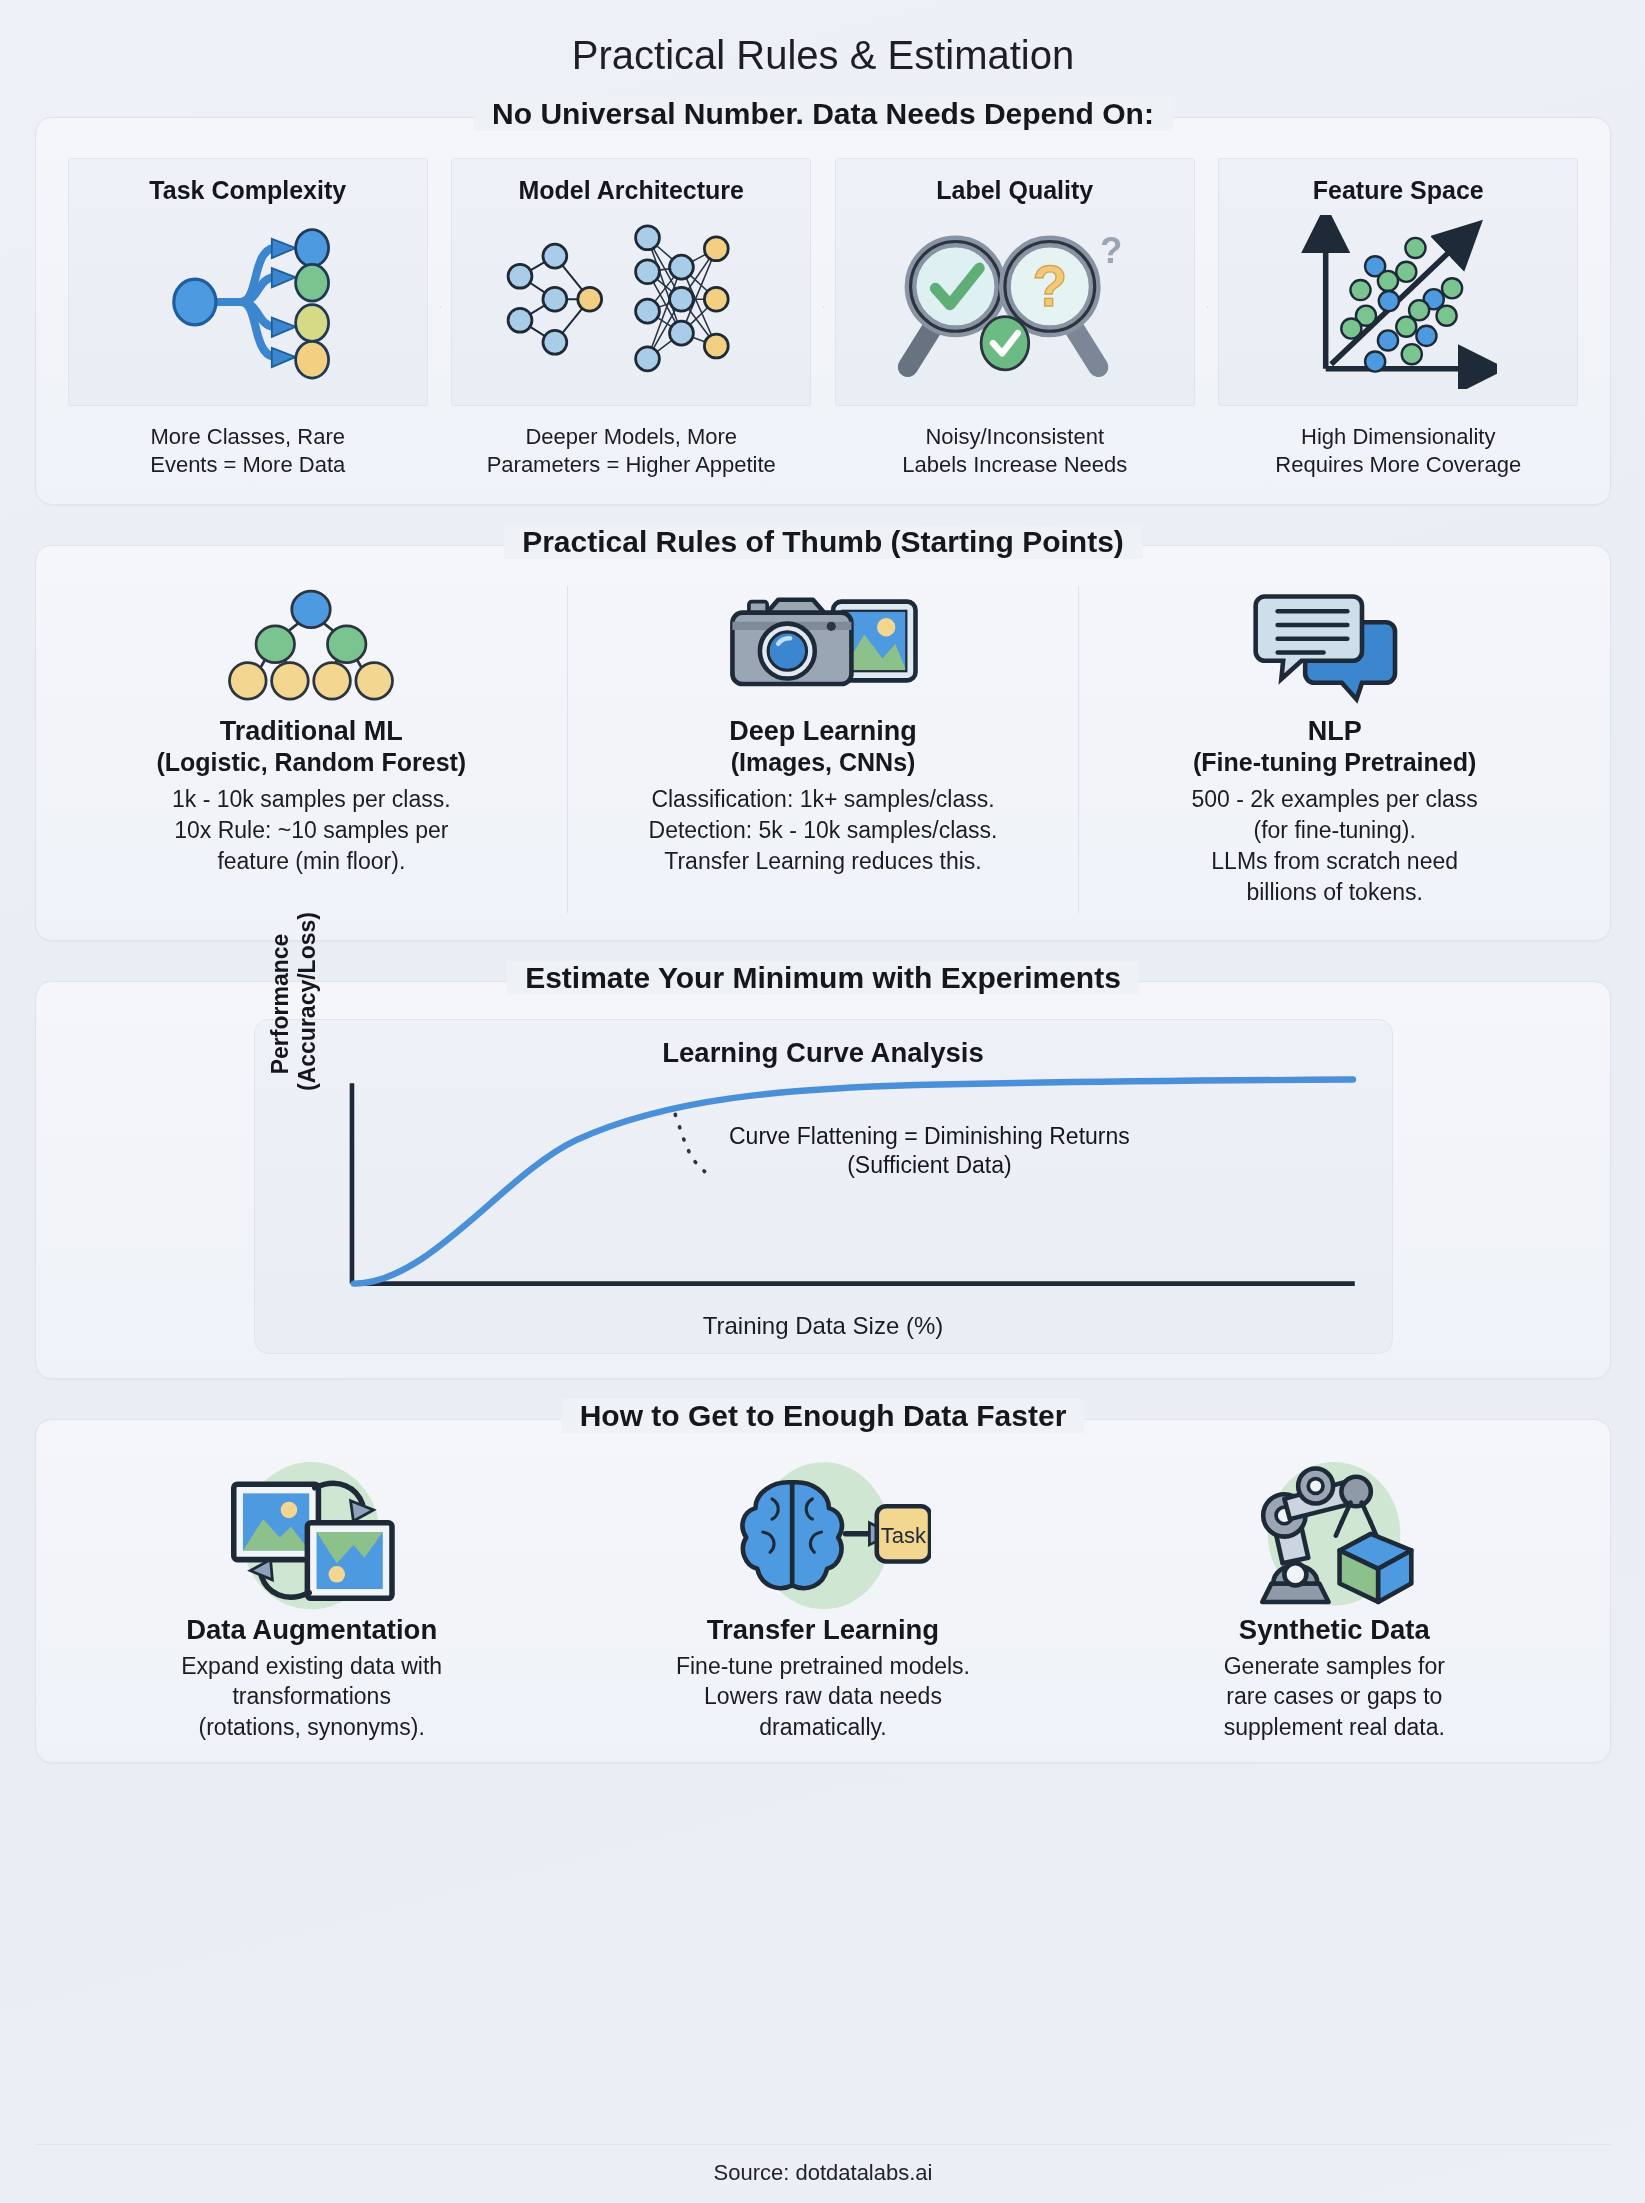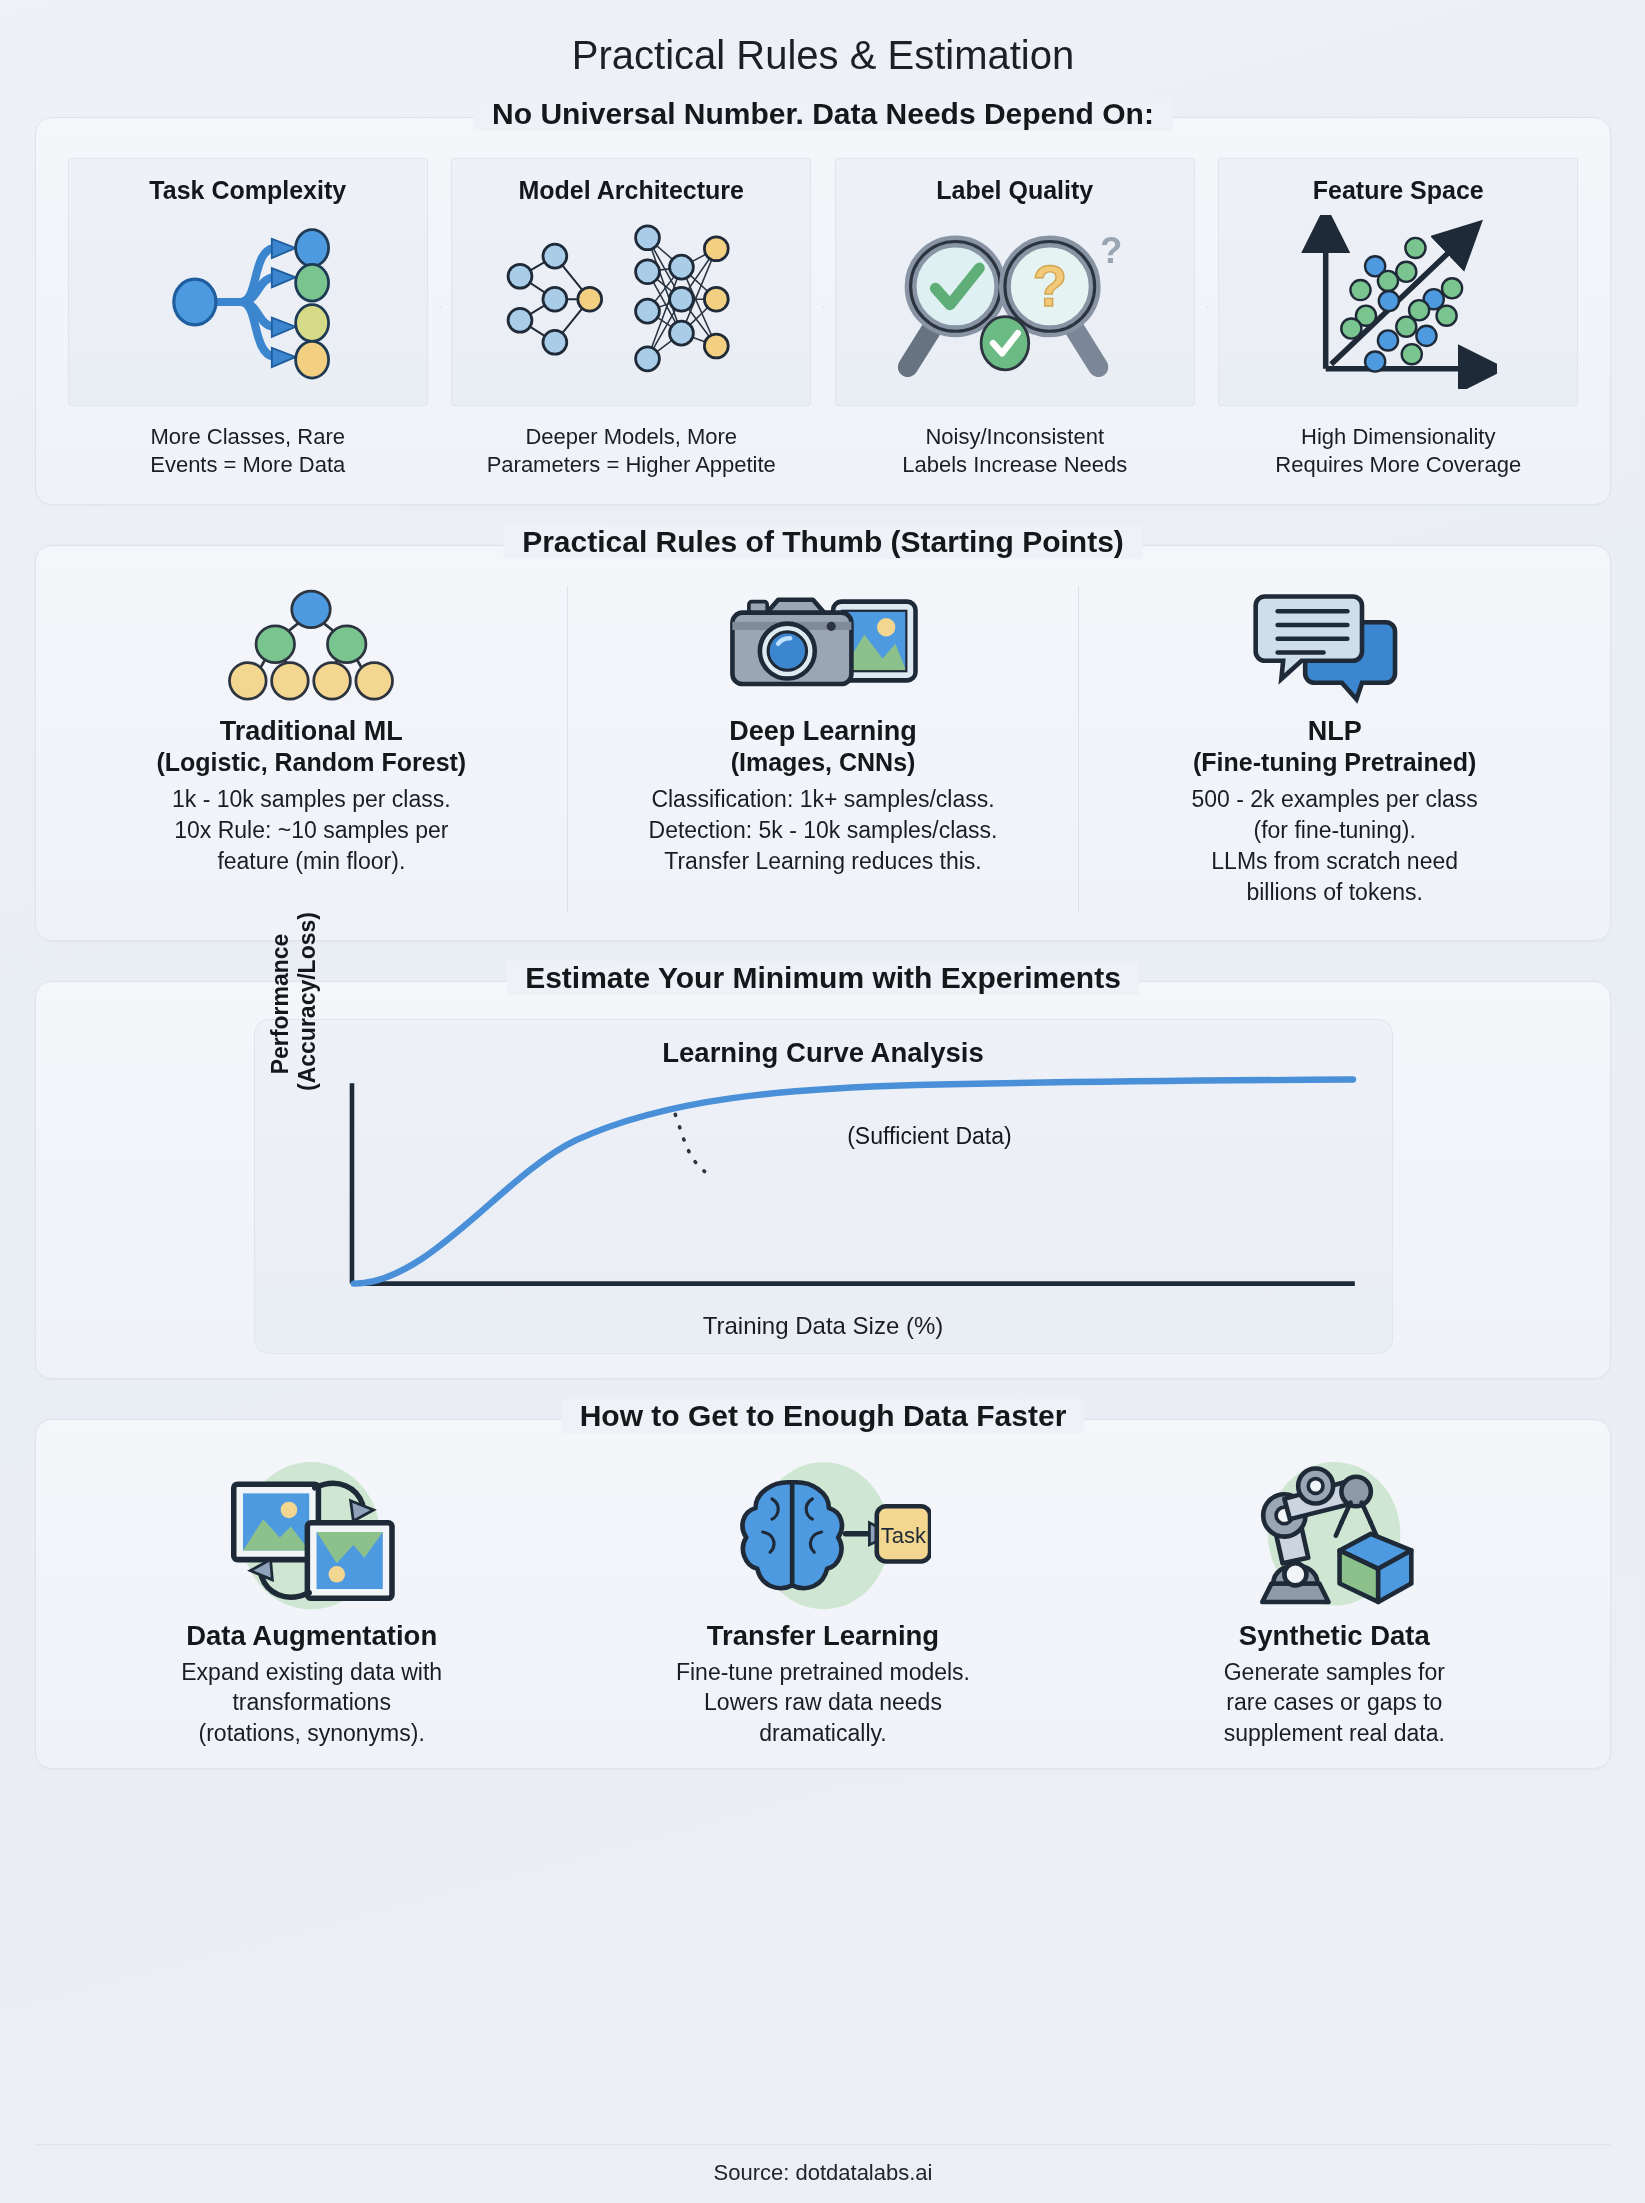--- a/index.html
+++ b/index.html
@@ -111,21 +111,21 @@
     position: absolute; left: 275px; top: 145px; width: 771px;
     font-size: 20px; color: #1b1d22; text-align: center; line-height: 1.3;
   }
   .chart-xlabel { text-align: center; font-size: 24px; color: #1b1d22; margin-top: 9.2px; }
 
   
   #sec-faster { padding: 42px 20px 20px 20px; }
   .faster-row { display: flex; }
   .faster-col { flex: 1; display: flex; flex-direction: column; align-items: center; padding: 0 14.7px; }
   .faster-icon { height: 152px; display: flex; align-items: center; justify-content: center; }
-  .faster-name { font-size: 27.5px; font-weight: bold; color: #15171b; margin-top: 6px; }
+  .faster-name { font-size: 27.5px; font-weight: bold; color: #15171b; margin-top: 0; }
   .faster-desc { margin-top: 5.5px; font-size: 23px; color: #1b1d22; text-align: center; line-height: 1.32; }
 
   
   .footer {
     margin-top: auto;
     border-top: 0.9px solid #dfe4ec;
     text-align: center;
     padding: 14.7px 0 18.4px 0;
     font-size: 22px;
     color: #22242a;
@@ -403,20 +403,21 @@
             <path d="M438 44 C 448 72 452 92 470 106" fill="none" stroke="#2c3440" stroke-width="4" stroke-linecap="round" stroke-dasharray="1 13"></path>
           </svg>
         </div>
 
         <div style="position:absolute;left:-5.5px;top:16.5px;width:174px;transform:rotate(-90deg);transform-origin:left top;text-align:center;">
           <span style="font-size:23px;font-weight:bold;color:#15171b;display:block;">Performance</span>
           <span style="font-size:23px;font-weight:bold;color:#15171b;display:block;">(Accuracy/Loss)</span>
         </div>
 
         <div class="chart-annot">
+          <div>Curve Flattening = Diminishing Returns</div>
           <div>(Sufficient Data)</div>
         </div>
 
       </div>
 
       <div class="chart-xlabel">Training Data Size (%)</div>
     </div>
   </div>
 
   <div class="section" id="sec-faster">

